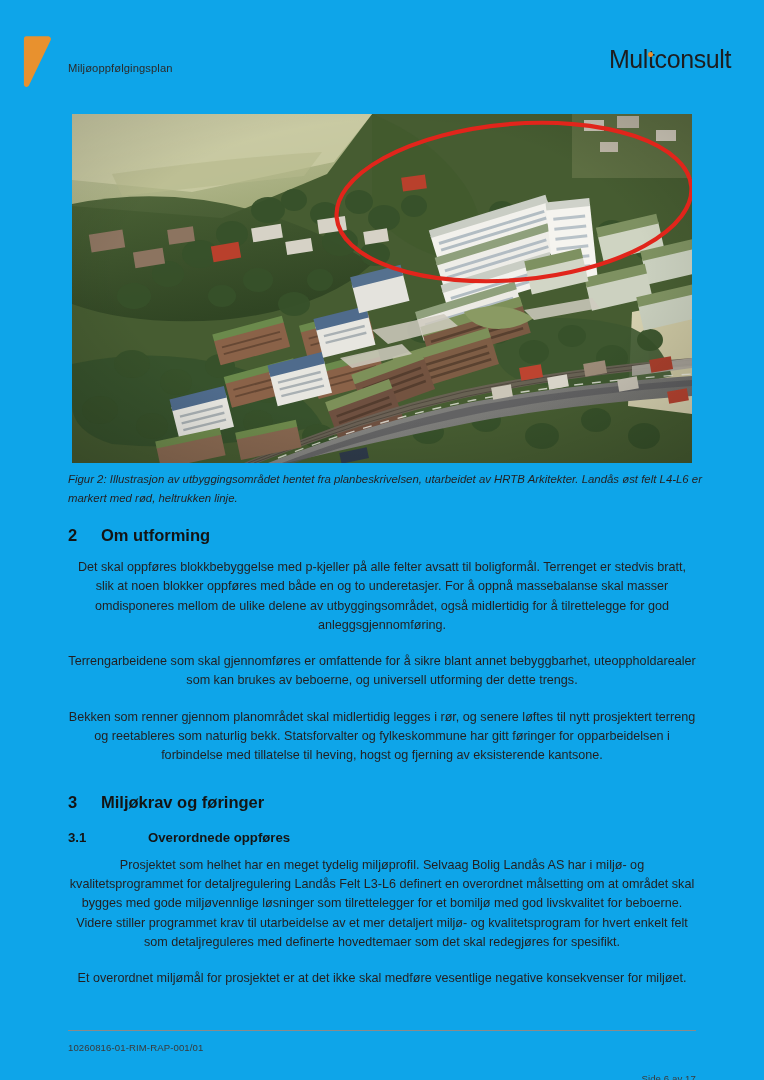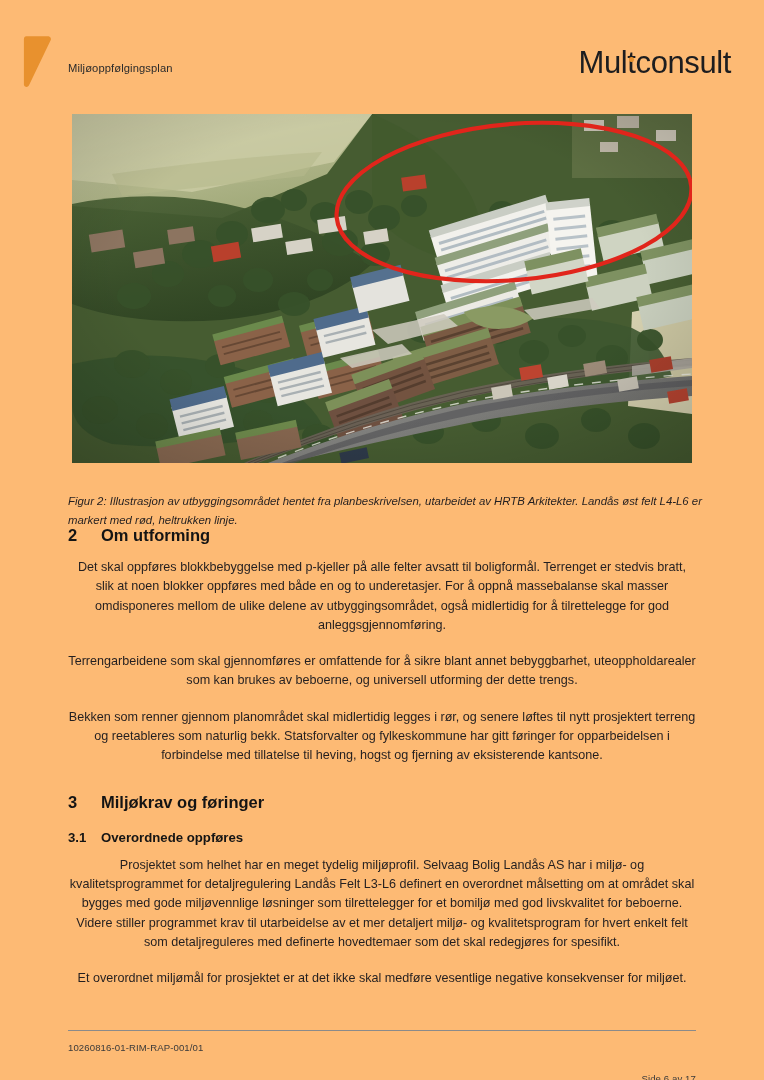--- a/index.html
+++ b/index.html
@@ -15,21 +15,21 @@
     font-family: "Liberation Sans", sans-serif;
     color: #231f20;
     overflow: hidden;
   }
 
   .page {
     position: absolute;
     inset: 0;
     width: 764px;
     height: 1080px;
-    background: #fdba74;
+    background: #0ea5e9;
   }
 
   
   .header {
     position: absolute;
     left: 0;
     top: 0;
     width: 764px;
     height: 104px;
   }
@@ -49,21 +49,21 @@
     font-size: 11.2px;
     letter-spacing: 0.1px;
     color: #2b2b2b;
     white-space: nowrap;
   }
 
   .brand {
     position: absolute;
     right: 33px;
     top: 45px;
-    font-size: 31px;
+    font-size: 25px;
     letter-spacing: -0.4px;
     color: #1d1d1f;
     white-space: nowrap;
     font-weight: 400;
   }
   .brand .dot {
     display: inline-block;
     width: 4.6px;
     height: 4.6px;
     border-radius: 50%;
@@ -89,21 +89,21 @@
     width: 620px;
     height: 349px;
     overflow: hidden;
     background: #5d6b49;
   }
   .figure-img svg { display: block; width: 620px; height: 349px; }
 
   .caption {
     position: absolute;
     left: 68px;
-    top: 492px;
+    top: 470px;
     width: 640px;
     font-size: 11.4px;
     font-style: italic;
     line-height: 18.5px;
     color: #231f20;
   }
 
   
   .content {
     position: absolute;
@@ -122,20 +122,21 @@
   }
   h2.sec .num { width: 33px; flex: 0 0 33px; }
 
   h3.subsec {
     margin: 0;
     font-size: 13.2px;
     font-weight: bold;
     color: #141414;
     line-height: 20px;
     display: flex;
+    gap: 47px;
   }
   h3.subsec .num { width: 33px; flex: 0 0 33px; }
 
   p.body {
     margin: 0;
     font-size: 12.6px;
     line-height: 19.3px;
     color: #231f20;
     text-align: center;
   }

